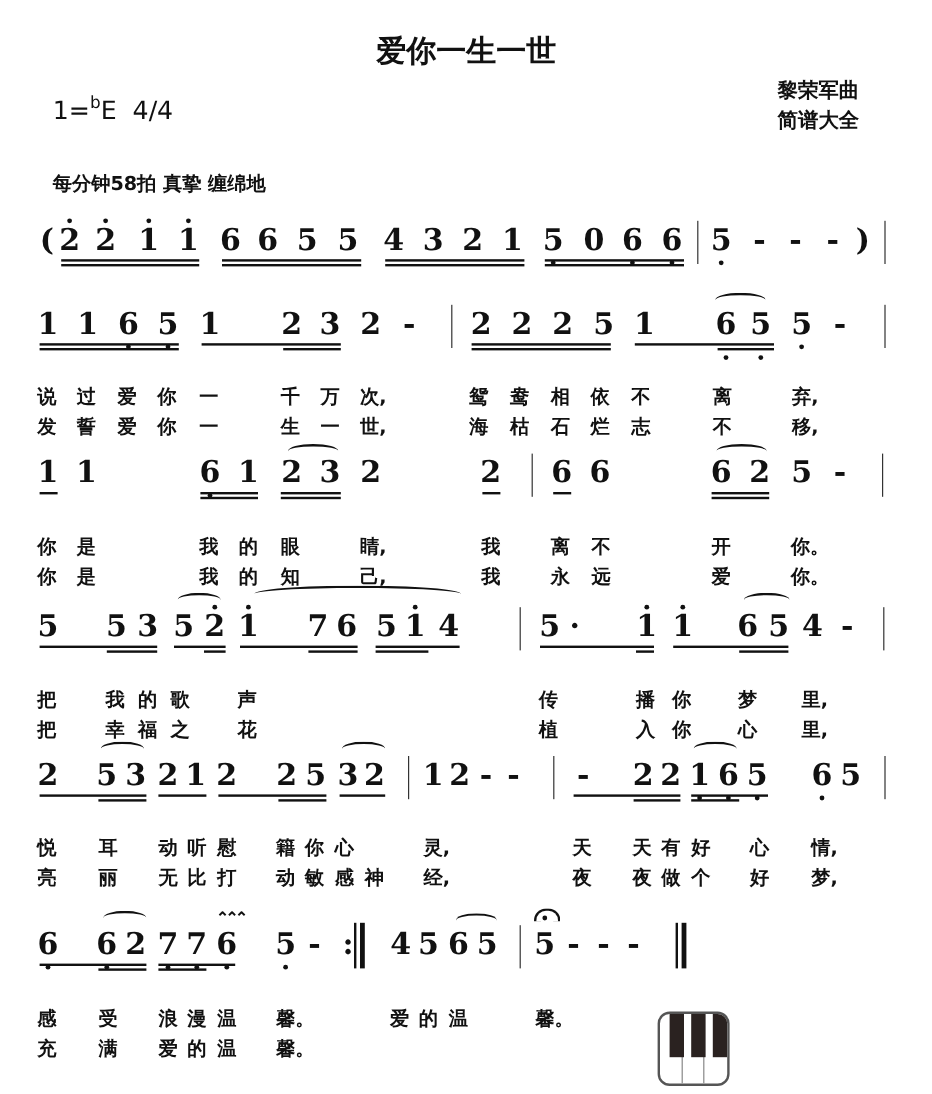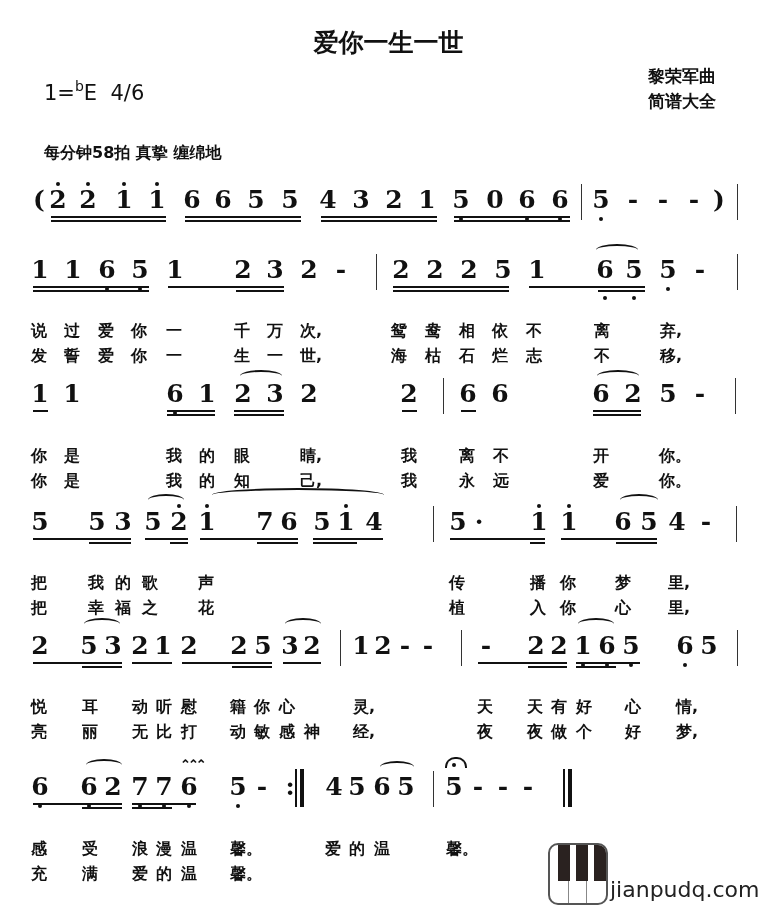--- a/index.html
+++ b/index.html
@@ -24,21 +24,21 @@
   .piano .k { position:absolute; top:0; width:12px; height:36px; background:#2a2220; }
   .piano .w { position:absolute; top:0; width:1px; height:58px; background:#888; }
   .logo-cn { position:absolute; left:64px; top:-6px; font-family:"DejaVu Sans", sans-serif; font-size:36px; color:#222; letter-spacing:1px; }
   .logo-en { position:absolute; left:62px; top:34px; font-family:"DejaVu Sans", sans-serif; font-size:22px; color:#222; }
 </style>
 </head>
 <body>
 
 <div class="title">爱你一生一世</div>
 
-<div class="key"><span>1=</span><sup>b</sup><span>E</span>&nbsp;&nbsp;<span>4/6</span></div>
+<div class="key"><span>1=</span><sup>b</sup><span>E</span>&nbsp;&nbsp;<span>4/4</span></div>
 
 <div class="credits">
   <div>黎荣军曲</div>
   <div>简谱大全</div>
 </div>
 
 <div class="tempo">每分钟58拍  真挚  缠绵地</div>
 
 <div class="row" style="top:186px;">
   <div class="n" style="left:30px;">(</div>
@@ -280,14 +280,13 @@
 </div>
 
 <div class="logo">
   <div class="piano">
     <div class="w" style="left:18px;"></div>
       <div class="w" style="left:36px;"></div>
     <div class="k" style="left:8px;"></div>
       <div class="k" style="left:26px;"></div>
       <div class="k" style="left:44px;"></div>
   </div>
-  <div class="logo-en">jianpudq.com</div>
 </div>
 
 </body></html>

